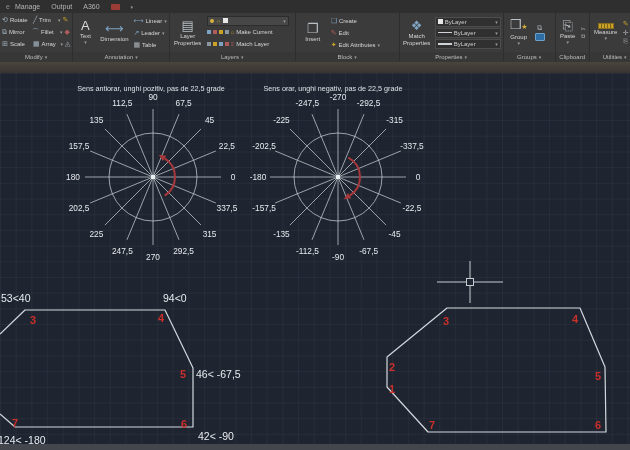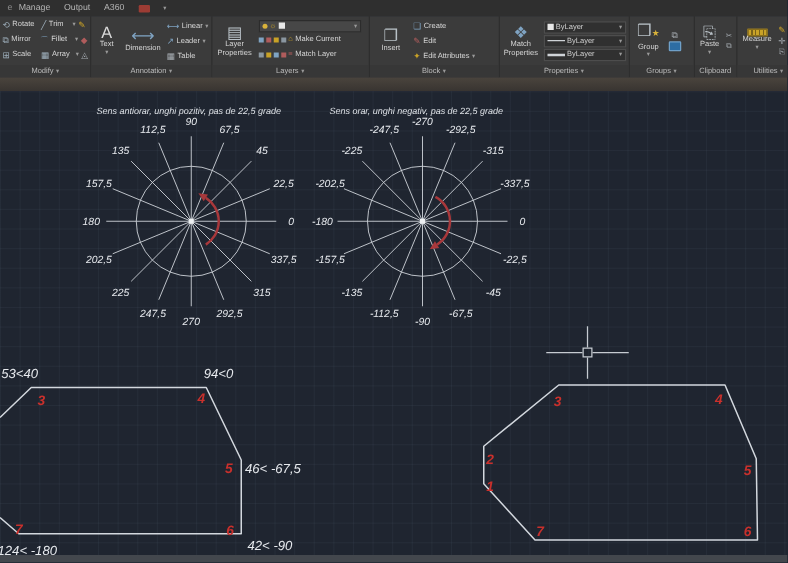--- a/index.html
+++ b/index.html
@@ -47,21 +47,21 @@
 
   
   .strip { height:11px; flex:0 0 11px; background:linear-gradient(#4a443d,#383431); }
   .statusbar { height:6px; flex:0 0 6px; background:#43474d; }
 
   
   .canvas { position:relative; flex:1; background-color:#1f2530; overflow:hidden;
     background-image:
       linear-gradient(rgba(150,170,200,0.06) 1px, transparent 1px),
       linear-gradient(90deg, rgba(150,170,200,0.06) 1px, transparent 1px);
-    background-size:15.7px 15.7px;font-style:italic; }
+    background-size:15.7px 15.7px; }
   .canvas svg { position:absolute; left:0; top:0; }
   .clab  { font-size:8.3px; fill:#e7eaee; }
   .dtitle{ font-size:7.2px; fill:#dde1e6; }
   .vlab  { font-size:11px; font-weight:bold; fill:#c9302c; }
   .plab  { font-size:10.5px; fill:#e7eaee; }
 </style>
 </head>
 <body>
 
 <div class="app">

